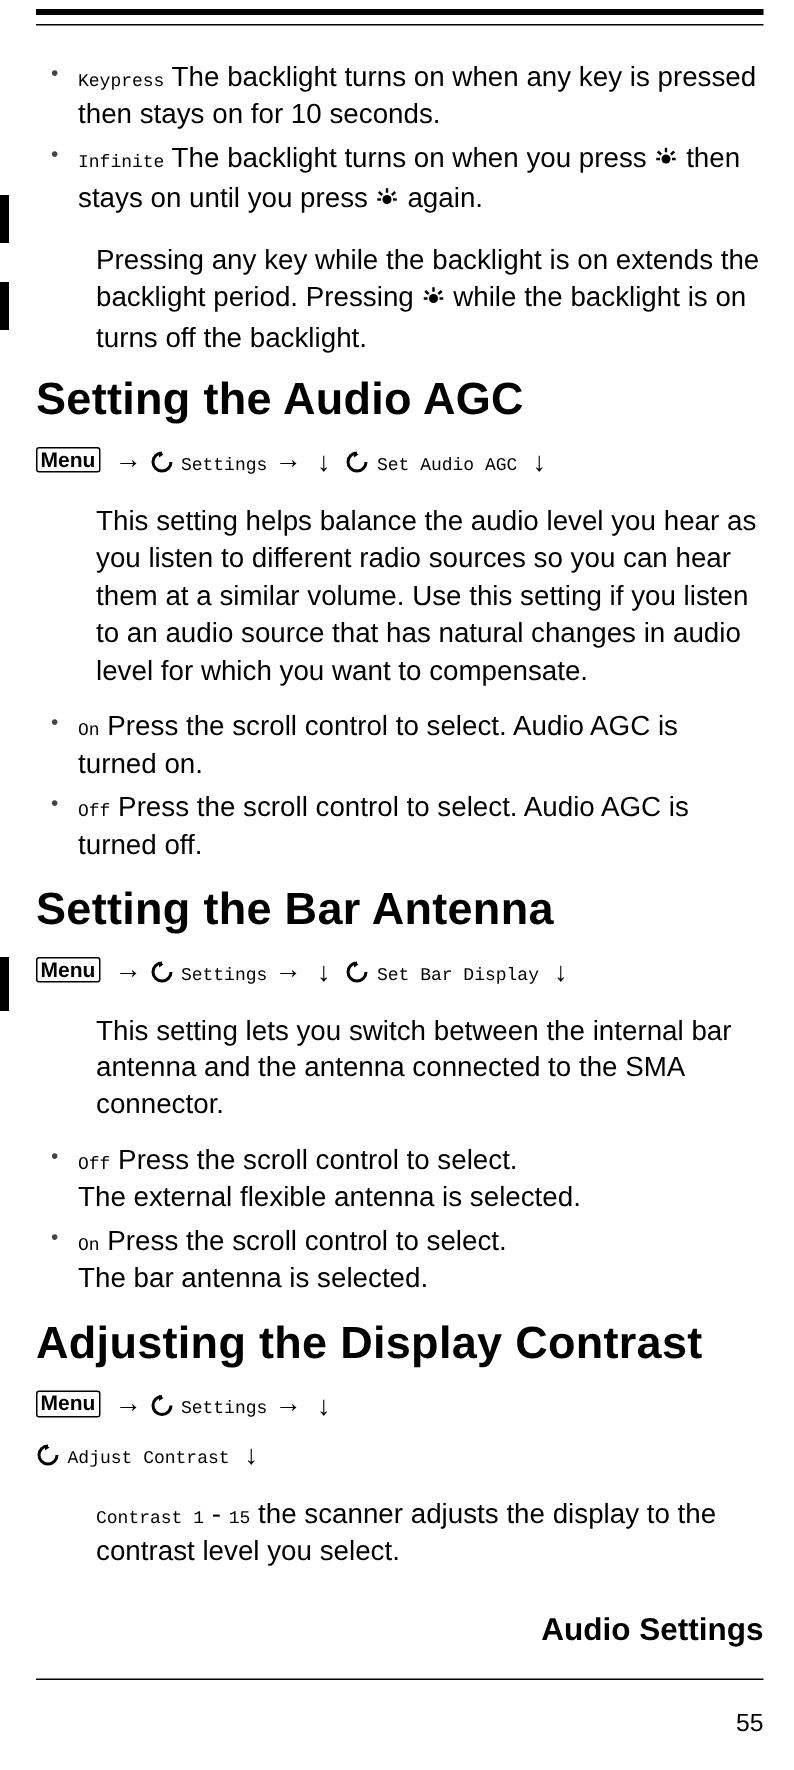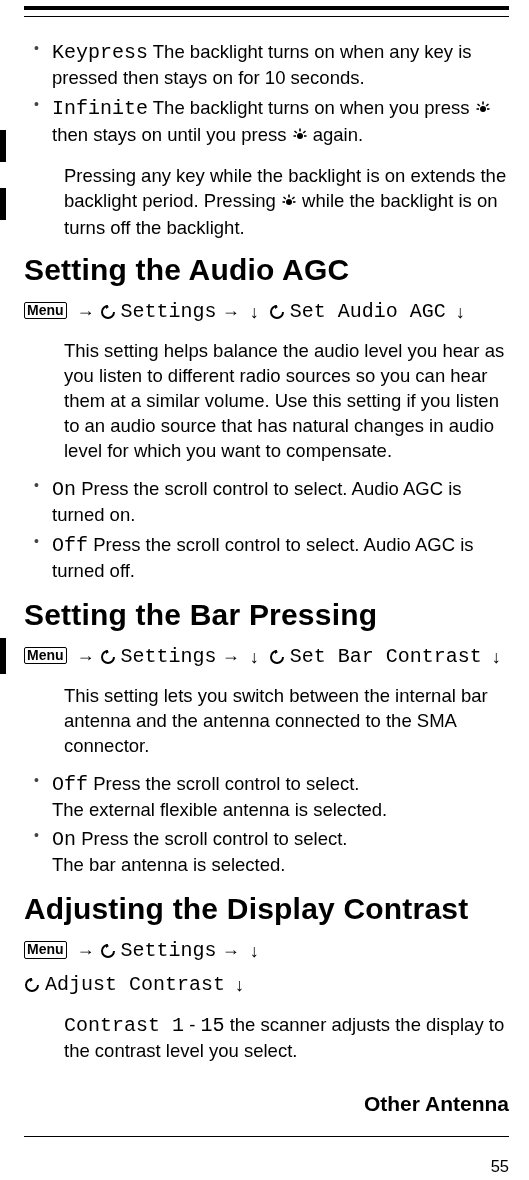--- a/index.html
+++ b/index.html
@@ -6,21 +6,21 @@
   html, body { width: 529px; background: #fff; font-family: Arial, Helvetica, sans-serif; color: #000; }
   .page { width: 529px; padding: 6px 20px 8px 24px; position: relative; }
   .top-rule { border-top: 4px solid #000; margin-bottom: 6px; }
   .top-rule-thin { border-top: 1px solid #000; margin-bottom: 22px; }
   .change-bar { position: absolute; left: 0; width: 6px; background: #000; }
   ul.bullets { list-style: none; padding-left: 28px; margin-bottom: 14px; }
   ul.bullets li { position: relative; margin-bottom: 4px; font-size: 18.5px; line-height: 1.35; }
   ul.bullets li::before { content: "•"; position: absolute; left: -18px; top: 0; font-size: 14px; color: #444; }
   .para { font-size: 18.5px; line-height: 1.35; margin-bottom: 12px; margin-left: 40px; }
   .h2 { font-size: 30px; font-weight: bold; margin: 8px 0 8px 0; letter-spacing: 0.2px; }
-  .mono { font-family: "Courier New", monospace; font-size: 20px; }
+  .mono { font-family: "Courier New", monospace; font-size: 12px; }
   .menu-box { display: inline-block; border: 1.5px solid #000; border-radius: 2px; font-family: Arial; font-weight: bold; font-size: 14px; padding: 0 2px 0 2px; vertical-align: 2px; line-height: 1.1; }
   .nav-line { font-size: 18px; line-height: 1.55; margin-bottom: 12px; }
   .light-icon { display: inline-block; vertical-align: -2px; }
   .footer-h { font-size: 21px; font-weight: bold; text-align: right; margin-top: 28px; margin-bottom: 20px; }
   .pagenum { font-size: 16.5px; text-align: right; margin-top: 20px; }
   .arrow { font-weight: normal; display:inline-block; transform: translateY(-1px); }
   .down { display:inline-block; transform: translateY(1px); }
   .rot { font-family: Arial; font-size: 20px; display:inline-block; }
   .rot svg { vertical-align: -3px; }
 </style>
@@ -82,31 +82,31 @@
         </svg></span>&nbsp;<span class="mono">Set Audio AGC</span>&nbsp;&nbsp;<span class="down">↓</span>
   </div>
 
   <p class="para">This setting helps balance the audio level you hear as you listen to different radio sources so you can hear them at a similar volume. Use this setting if you listen to an audio source that has natural changes in audio level for which you want to compensate.</p>
 
   <ul class="bullets">
     <li><span class="mono">On</span><span> Press the scroll control to select. Audio AGC is turned on.</span></li>
     <li><span class="mono">Off</span><span> Press the scroll control to select. Audio AGC is turned off.</span></li>
   </ul>
 
-  <h2 class="h2">Setting the Bar Pressing</h2>
+  <h2 class="h2">Setting the Bar Antenna</h2>
 
   <div class="nav-line">
     <span class="menu-box">Menu</span>
     &nbsp;<span class="arrow">→</span>&nbsp;<span class="rot"><svg width="16" height="16" viewBox="0 0 16 16">
           <path d="M 8 2 A 6 6 0 1 0 14 8" fill="none" stroke="#000" stroke-width="2"></path>
           <path d="M 6 1 L 9 3 L 6 5 Z" fill="#000"></path>
         </svg></span>&nbsp;<span class="mono">Settings</span>&nbsp;<span class="arrow">→</span>&nbsp;&nbsp;<span class="down">↓</span>&nbsp;&nbsp;<span class="rot"><svg width="16" height="16" viewBox="0 0 16 16">
           <path d="M 8 2 A 6 6 0 1 0 14 8" fill="none" stroke="#000" stroke-width="2"></path>
           <path d="M 6 1 L 9 3 L 6 5 Z" fill="#000"></path>
-        </svg></span>&nbsp;<span class="mono">Set Bar Contrast</span>&nbsp;&nbsp;<span class="down">↓</span>
+        </svg></span>&nbsp;<span class="mono">Set Bar Display</span>&nbsp;&nbsp;<span class="down">↓</span>
   </div>
 
   <div class="change-bar" style="top:638px; height:36px;"></div>
 
   <p class="para">This setting lets you switch between the internal bar antenna and the antenna connected to the SMA connector.</p>
 
   <ul class="bullets">
     <li><span class="mono">Off</span><span> Press the scroll control to select.</span><br><span>The external flexible antenna is selected.</span></li>
     <li><span class="mono">On</span><span> Press the scroll control to select.</span><br><span>The bar antenna is selected.</span></li>
   </ul>
@@ -124,16 +124,16 @@
     <span class="rot"><svg width="16" height="16" viewBox="0 0 16 16">
           <path d="M 8 2 A 6 6 0 1 0 14 8" fill="none" stroke="#000" stroke-width="2"></path>
           <path d="M 6 1 L 9 3 L 6 5 Z" fill="#000"></path>
         </svg></span>&nbsp;<span class="mono">Adjust Contrast</span>&nbsp;&nbsp;<span class="down">↓</span>
   </div>
 
   <p class="para">
     <span class="mono">Contrast 1</span><span> - </span><span class="mono">15</span><span> the scanner adjusts the display to the contrast level you select.</span>
   </p>
 
-  <div class="footer-h">Other Antenna</div>
+  <div class="footer-h">Audio Settings</div>
   <div style="border-top:1px solid #000;"></div>
   <div class="pagenum">55</div>
 </div>
 
 </body></html>

